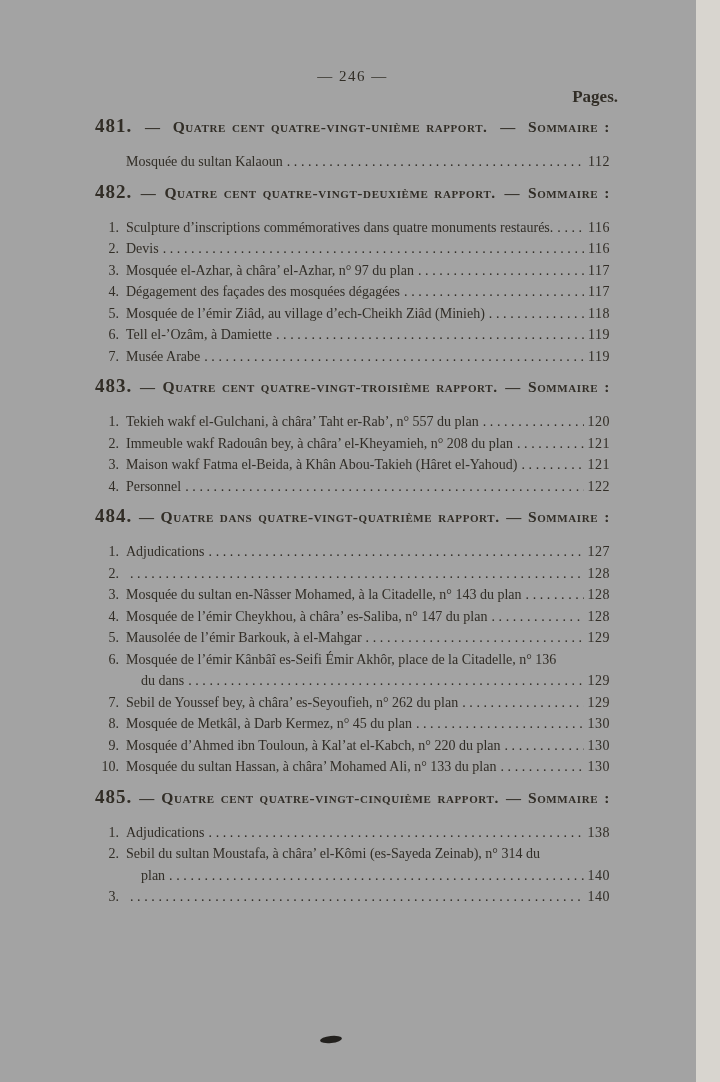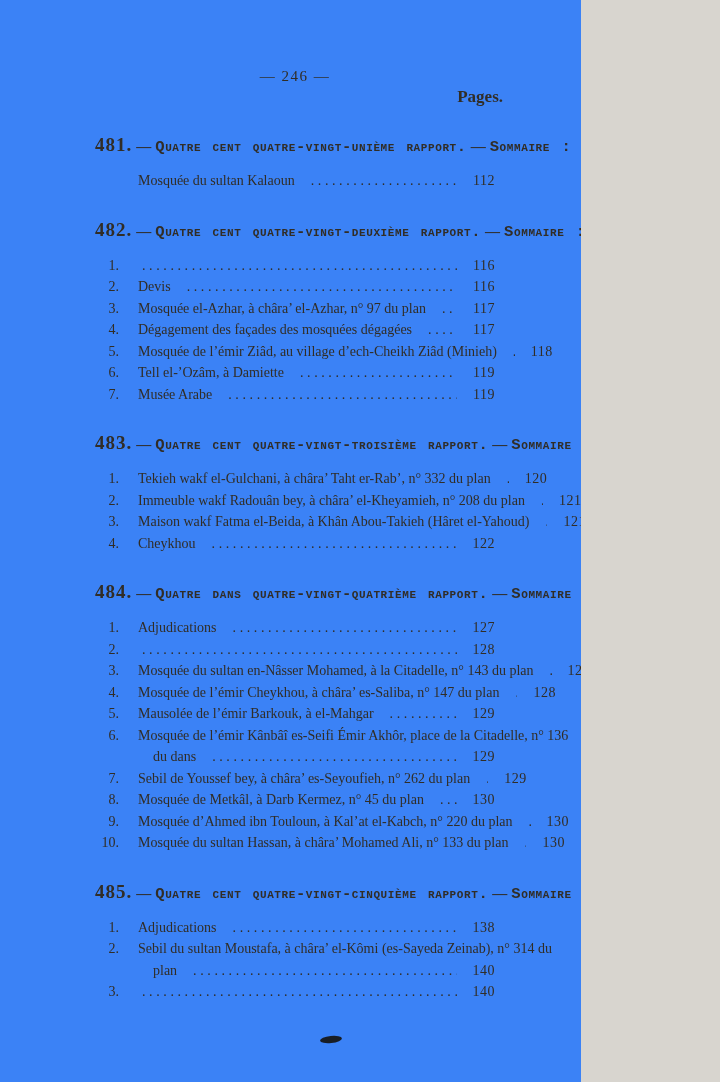--- a/index.html
+++ b/index.html
@@ -1,60 +1,60 @@
 <!DOCTYPE html>
 <html><head>
 <meta charset="utf-8">
 <title>Page 246</title>
 <style>
   * { margin:0; padding:0; box-sizing:border-box; }
   html,body { width:720px; }
   body { background:#d8d5cf; font-family:"Liberation Serif","DejaVu Serif",serif; }
   .page {
     position:relative;
-    width:581px; height:1082px;
-    background:#3b82f6;
+    width:696px; height:1082px;
+    background:#a3a3a3;
     color:#312d26;
     padding:68px 86px 0 95px;
     overflow:hidden;
   }
   .folio {
     text-align:center;
     font-size:15px;
     letter-spacing:1.5px;
   }
   .pages-label {
     text-align:right;
     font-size:17px;
     font-weight:bold;
     margin-top:2px;
     margin-right:-8px;
   }
   .heading {
     display:flex;
+    justify-content:space-between;
     align-items:baseline;
-    margin-top:27px;
+    margin-top:8px;
     margin-bottom:14px;
     white-space:nowrap;
   }
   .sec-num {
     font-size:19px;
     letter-spacing:1px;
   }
   .h-dash { font-size:15px; padding:0 4px; }
   .sec-title, .sec-sommaire {
     font-variant:small-caps;
     font-size:15.5px;
     letter-spacing:0.6px;
     word-spacing:1.5px;
-    font-family:Liberation Mono, monospace;
   }
   .items { list-style:none; }
   .entry { font-size:14px; line-height:21.5px; }
-  .row { display:flex; align-items:baseline;gap:12px; }
+  .row { display:flex; align-items:baseline; }
   .num {
     flex:0 0 31px;
     text-align:right;
     padding-right:7px;
   }
   .txt { white-space:nowrap; }
   .leader {
     flex:1 1 auto;
     min-width:6px;
     overflow:hidden;
@@ -118,20 +118,21 @@
       <span class="sec-num">482.</span>
       <span class="h-dash">—</span>
       <span class="sec-title">Quatre cent quatre-vingt-deuxième rapport.</span>
       <span class="h-dash">—</span>
       <span class="sec-sommaire">Sommaire :</span>
     </h2>
     <ol class="items">
   <li class="entry">
     <div class="row">
       <span class="num">1.</span>
+      <span class="txt">Sculpture d’inscriptions commémoratives dans quatre monuments restaurés.</span>
       <span class="leader"></span>
       <span class="pg">116</span>
     </div>
 
   </li>
 
   <li class="entry">
     <div class="row">
       <span class="num">2.</span>
       <span class="txt">Devis</span>
@@ -198,21 +199,21 @@
       <span class="sec-num">483.</span>
       <span class="h-dash">—</span>
       <span class="sec-title">Quatre cent quatre-vingt-troisième rapport.</span>
       <span class="h-dash">—</span>
       <span class="sec-sommaire">Sommaire :</span>
     </h2>
     <ol class="items">
   <li class="entry">
     <div class="row">
       <span class="num">1.</span>
-      <span class="txt">Tekieh wakf el-Gulchani, à châra’ Taht er-Rab’, n° 332 du plan</span>
+      <span class="txt">Tekieh wakf el-Gulchani, à châra’ Taht er-Rab’, n° 557 du plan</span>
       <span class="leader"></span>
       <span class="pg">120</span>
     </div>
 
   </li>
 
   <li class="entry">
     <div class="row">
       <span class="num">2.</span>
       <span class="txt">Immeuble wakf Radouân bey, à châra’ el-Kheyamieh, n° 208 du plan</span>
@@ -228,21 +229,21 @@
       <span class="txt">Maison wakf Fatma el-Beida, à Khân Abou-Takieh (Hâret el-Yahoud)</span>
       <span class="leader"></span>
       <span class="pg">121</span>
     </div>
 
   </li>
 
   <li class="entry">
     <div class="row">
       <span class="num">4.</span>
-      <span class="txt">Cheykhou</span>
+      <span class="txt">Personnel</span>
       <span class="leader"></span>
       <span class="pg">122</span>
     </div>
 
   </li>
 </ol>
   </section>
 
   <section class="section">
     <h2 class="heading">

